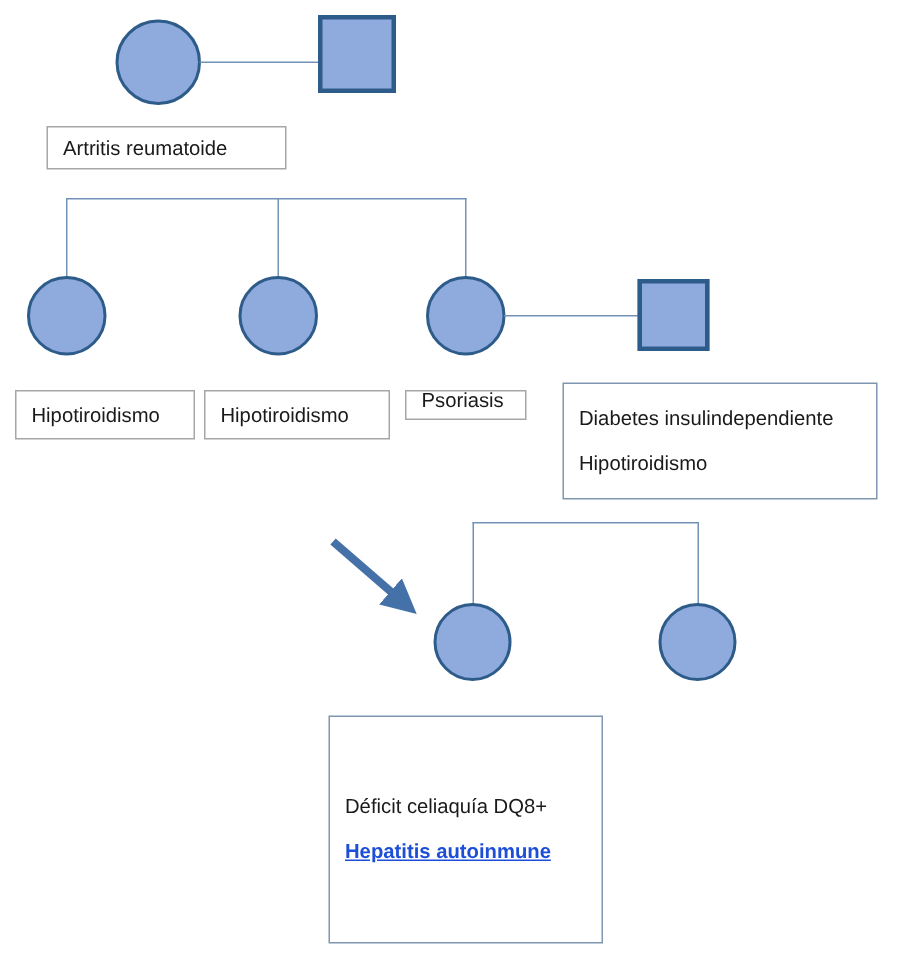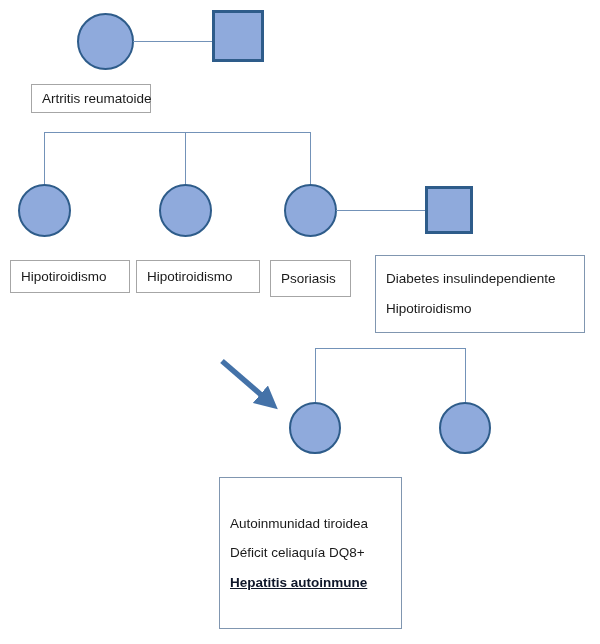--- a/index.html
+++ b/index.html
@@ -55,42 +55,42 @@
   .label-line {
     font-size: 13.5px;
     color: #1a1a1a;
     line-height: 1.15;
     white-space: nowrap;
   }
   .label-box.multi .label-line {
     margin: 7px 0;
   }
   .label-line.highlight {
-    color: #0f172a;
+    color: #1d4ed8;
     font-weight: bold;
     text-decoration: underline;
   }
   
   .proband-arrow {
     position: absolute;
     overflow: visible;
   }
 </style>
 </head>
 <body>
 
 <div id="pedigree">
 
   <div class="symbol female" style="left:77px; top:13px; width:57px; height:57px;"></div>
 
   <div class="line h" style="left:133px; top:41px; width:80px;"></div>
 
   <div class="symbol male" style="left:212px; top:10px; width:52px; height:52px;"></div>
 
-  <div class="label-box" style="left:31px; top:84px; width:120px; height:29px;">
+  <div class="label-box" style="left:31px; top:84px; width:160px; height:29px;">
     <span class="label-line">Artritis reumatoide</span>
   </div>
 
   <div class="line h" style="left:44px; top:132px; width:267px;"></div>
   <div class="line v" style="left:44px; top:132px; height:55px;"></div>
   <div class="line v" style="left:185px; top:132px; height:55px;"></div>
   <div class="line v" style="left:310px; top:132px; height:55px;"></div>
 
   <div class="symbol female" style="left:18px; top:184px; width:53px; height:53px;"></div>
   <div class="symbol female" style="left:159px; top:184px; width:53px; height:53px;"></div>
@@ -101,21 +101,21 @@
   <div class="symbol male" style="left:425px; top:186px; width:48px; height:48px;"></div>
 
   <div class="label-box" style="left:10px; top:260px; width:120px; height:33px;">
     <span class="label-line">Hipotiroidismo</span>
   </div>
 
   <div class="label-box" style="left:136px; top:260px; width:124px; height:33px;">
     <span class="label-line">Hipotiroidismo</span>
   </div>
 
-  <div class="label-box" style="left:270px; top:260px; width:81px; height:37px;">
+  <div class="label-box" style="left:270px; top:260px; width:81px; height:20px;justify-content:flex-end;">
     <span class="label-line">Psoriasis</span>
   </div>
 
   <div class="label-box multi blue-border" style="left:375px; top:255px; width:210px; height:78px;">
     <span class="label-line">Diabetes insulindependiente</span>
     <span class="label-line">Hipotiroidismo</span>
   </div>
 
   <div class="line h" style="left:315px; top:348px; width:151px;"></div>
   <div class="line v" style="left:315px; top:348px; height:55px;"></div>
@@ -127,18 +127,17 @@
         <path d="M0,0 L4.2,2.1 L0,4.2 z" fill="#4472A8"></path>
       </marker>
     </defs>
     <line x1="3" y1="3" x2="48" y2="42" stroke="#4472A8" stroke-width="5.5" marker-end="url(#arrowhead)"></line>
   </svg>
 
   <div class="symbol female" style="left:289px; top:402px; width:52px; height:52px;"></div>
   <div class="symbol female" style="left:439px; top:402px; width:52px; height:52px;"></div>
 
   <div class="label-box multi blue-border" style="left:219px; top:477px; width:183px; height:152px;">
-    <span class="label-line">Autoinmunidad tiroidea</span>
     <span class="label-line">Déficit celiaquía DQ8+</span>
     <span class="label-line highlight">Hepatitis autoinmune</span>
   </div>
 
 </div>
 
 </body></html>

